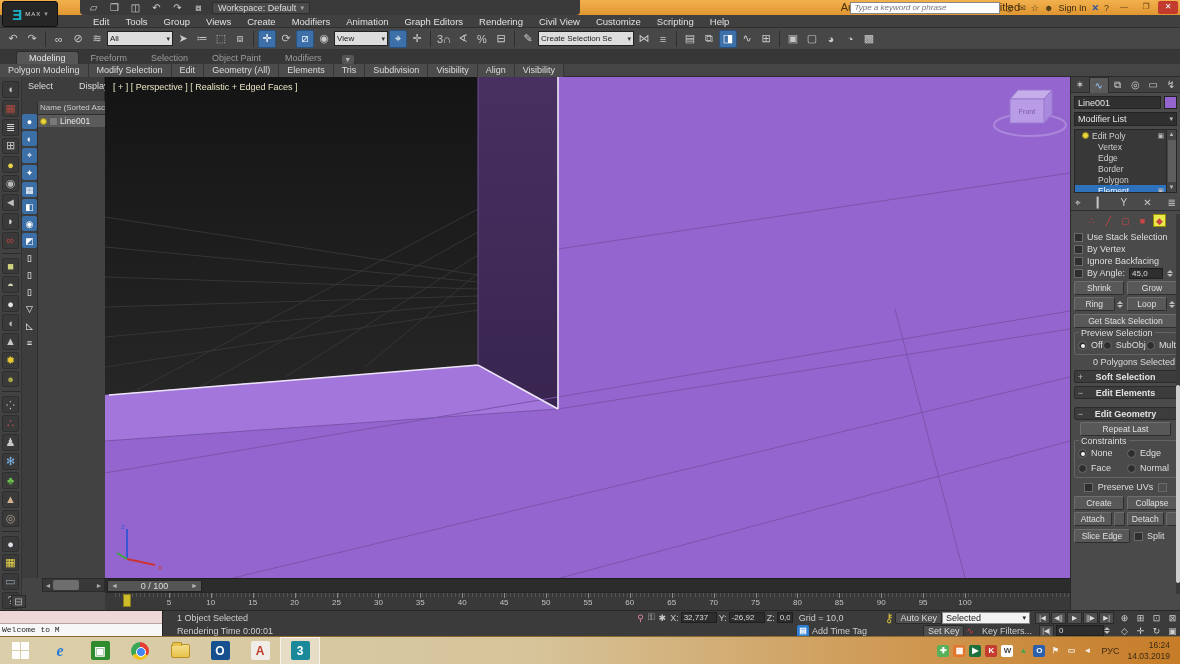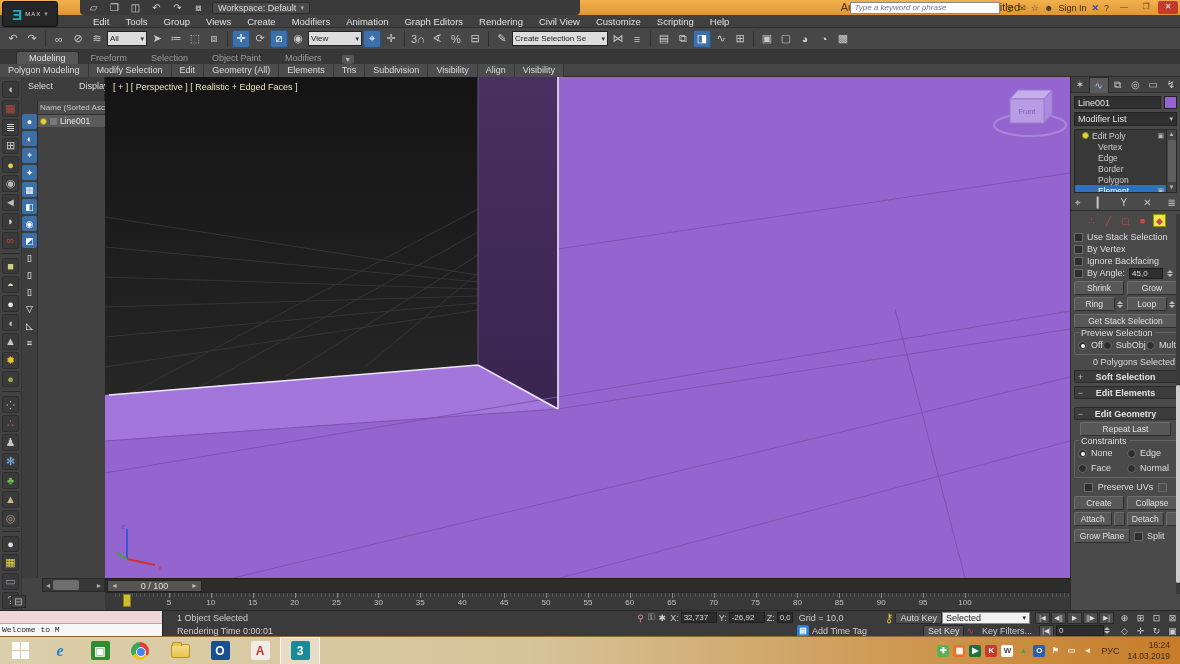--- a/index.html
+++ b/index.html
@@ -238,21 +238,21 @@
     <span class="menu-item">Help</span>
   </div>
 
 <div id="main-toolbar">
     <div class="tb-icon">↶</div>
     <div class="tb-icon">↷</div>
     <div class="tb-sep"></div>
     <div class="tb-icon">∞</div>
     <div class="tb-icon">⊘</div>
     <div class="tb-icon">≋</div>
-    <div class="tb-drop" style="width: 40px;">
+    <div class="tb-drop" style="width: 66px;">
       <span>All</span>
       <span class="arr">▾</span>
     </div>
     <div class="tb-icon">➤</div>
     <div class="tb-icon">≔</div>
     <div class="tb-icon">⬚</div>
     <div class="tb-icon">⧈</div>
     <div class="tb-sep"></div>
     <div class="tb-icon pressed">✛</div>
     <div class="tb-icon">⟳</div>
@@ -637,21 +637,21 @@
         <div class="cbtn">Create</div>
         <div class="cbtn">Collapse</div>
       </div>
       <div style="display:grid;grid-template-columns:1fr 11px 1fr 11px;gap:2px;margin:2px 0;">
         <div class="cbtn">Attach</div>
         <div class="cbtn"></div>
         <div class="cbtn">Detach</div>
         <div class="cbtn"></div>
       </div>
       <div style="display:grid;grid-template-columns:56px auto;gap:4px;align-items:center;margin:3px 0;">
-        <div class="cbtn">Grow Plane</div>
+        <div class="cbtn">Slice Edge</div>
         <span class="chk-row">
             <span class="chk"></span>
             <span>Split</span>
           </span>
       </div>
 
     </div>
     <div class="cp-sb">
         <span class="th"></span>
       </div>

